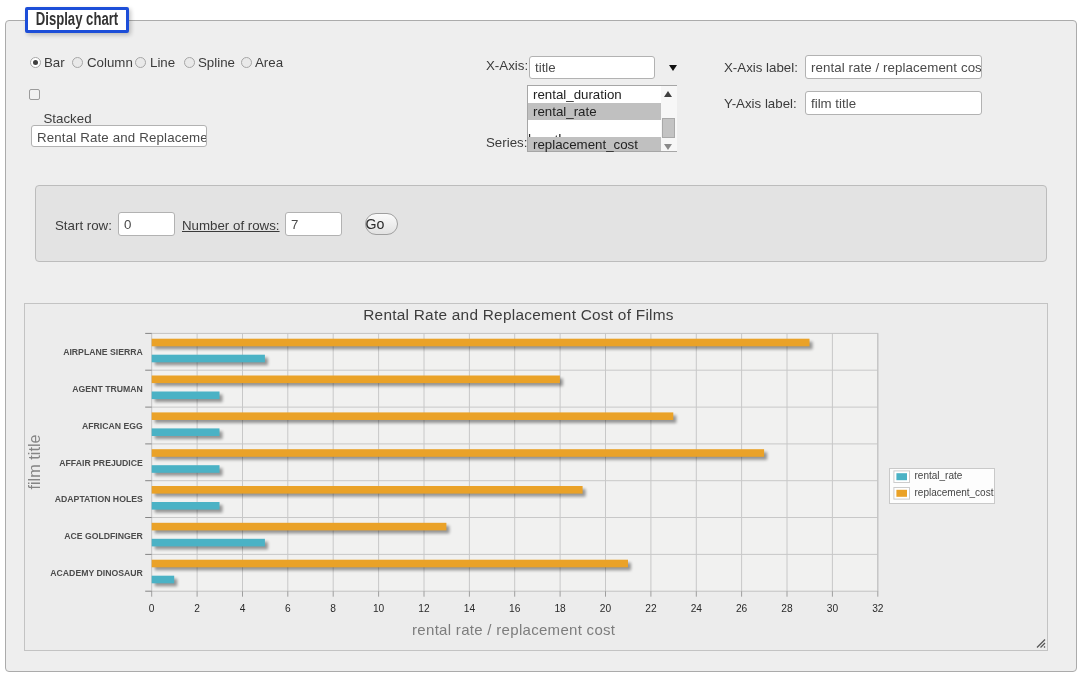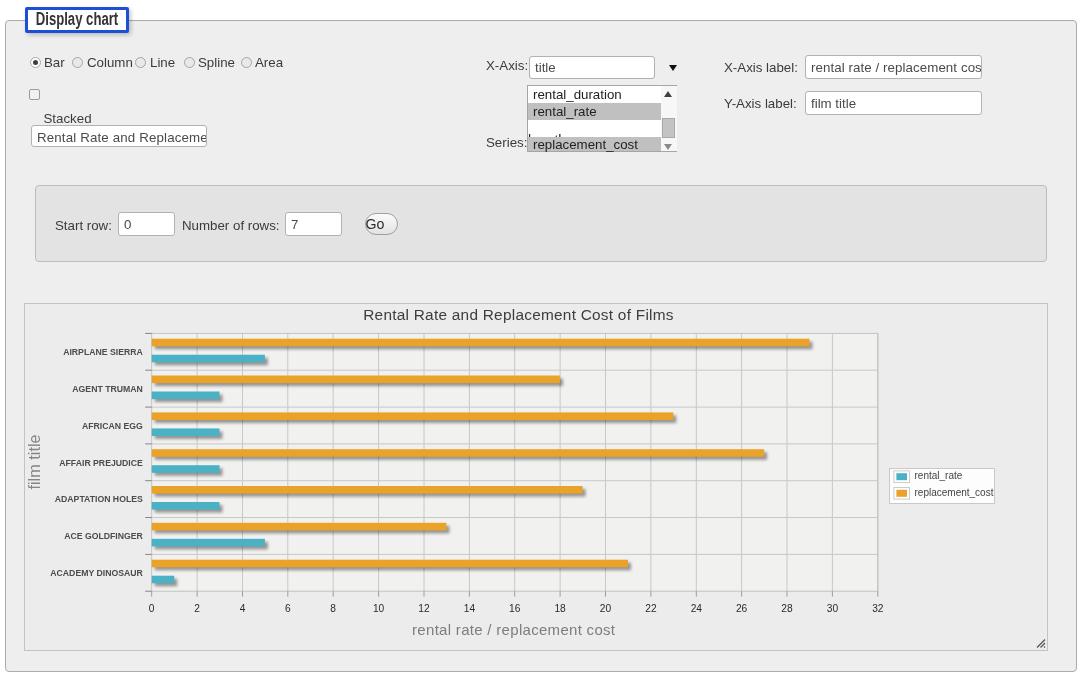--- a/index.html
+++ b/index.html
@@ -50,21 +50,21 @@
 <div class="lbl" style="left:486px; top:135px;">Series:</div>
 
 <div class="lbl" style="left:724px; top:60px;">X-Axis label:</div>
 <div class="inp" style="left:805px; top:55px; width:177px; height:24px; line-height:24px; letter-spacing:0.08px;">rental rate / replacement cost</div>
 <div class="lbl" style="left:724px; top:95.5px;">Y-Axis label:</div>
 <div class="inp" style="left:805px; top:91px; width:177px; height:24px; line-height:24px;">film title</div>
 
 <div class="abs" style="left:35px; top:185px; width:1012px; height:77px; background:#e3e3e3; border:1px solid #bcbcbc; border-radius:4px;"></div>
 <div class="lbl" style="left:55px; top:218px;">Start row:</div>
 <div class="inp" style="left:118px; top:212px; width:57px; height:24px; line-height:24px;">0</div>
-<div class="lbl" style="left:182px; top:218px;">Number of rows:</div>
+<div class="lbl" style="left:182px; top:218px;text-decoration:underline;">Number of rows:</div>
 <div class="inp" style="left:285px; top:212px; width:57px; height:24px; line-height:24px;">7</div>
 <div class="abs" style="left:364.5px; top:213px; width:33px; height:22px; border:1px solid #9f9f9f; border-radius:11px; background:linear-gradient(#fbfbfb,#e2e2e2); font-size:14.2px; color:#2b2b2b; text-align:left; line-height:20px;">Go</div>
 
 <div class="abs" style="left:24px; top:303px; width:1024px; height:348px; background:#ececec; border:1px solid #c3c3c3;">
 <svg width="1024" height="348" viewBox="0 0 1024 348" style="position:absolute;left:0;top:0;font-family:'Liberation Sans',sans-serif">
 <defs>
         <filter id="sh" x="-30%" y="-30%" width="160%" height="160%">
           <feGaussianBlur stdDeviation="1.7"></feGaussianBlur>
         </filter>
       </defs>

